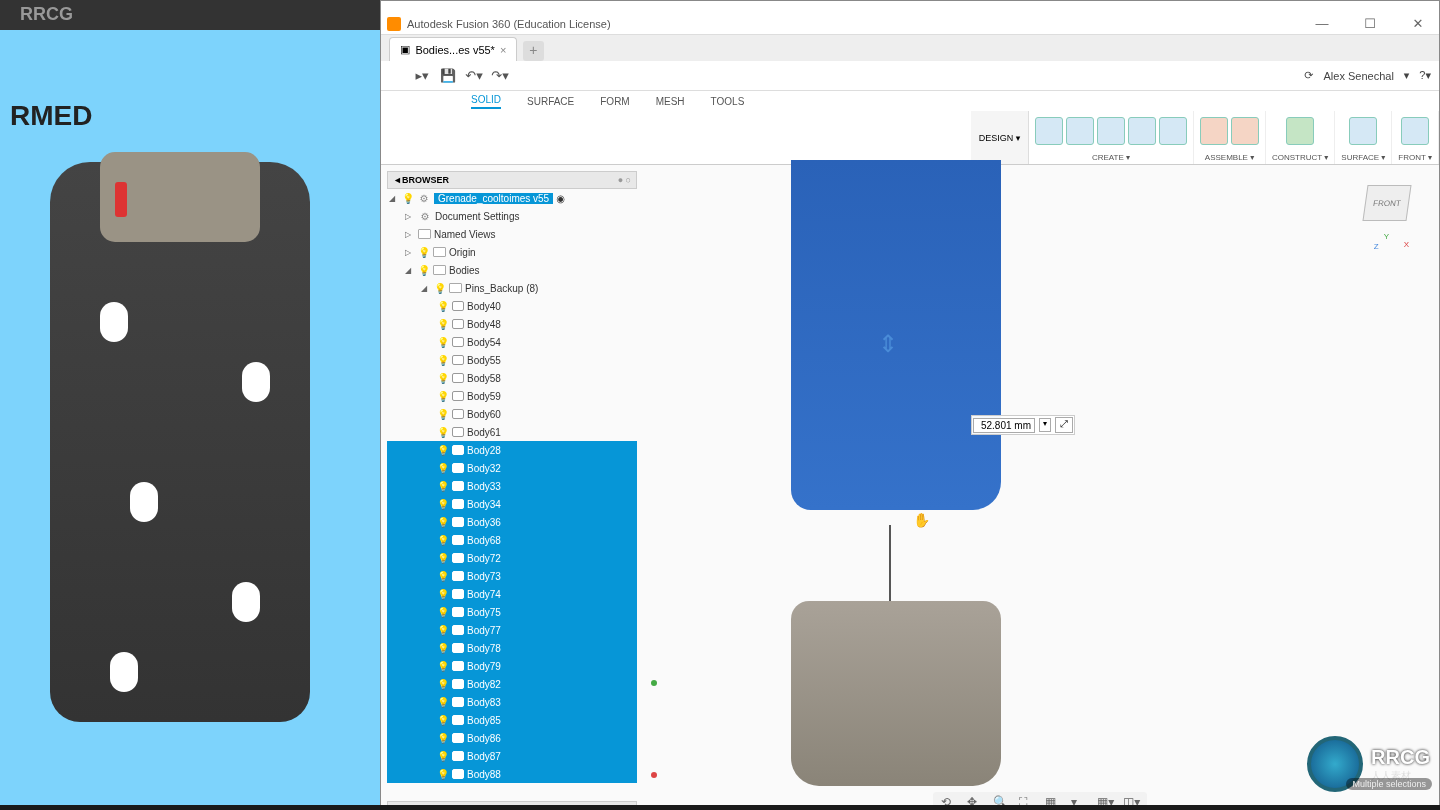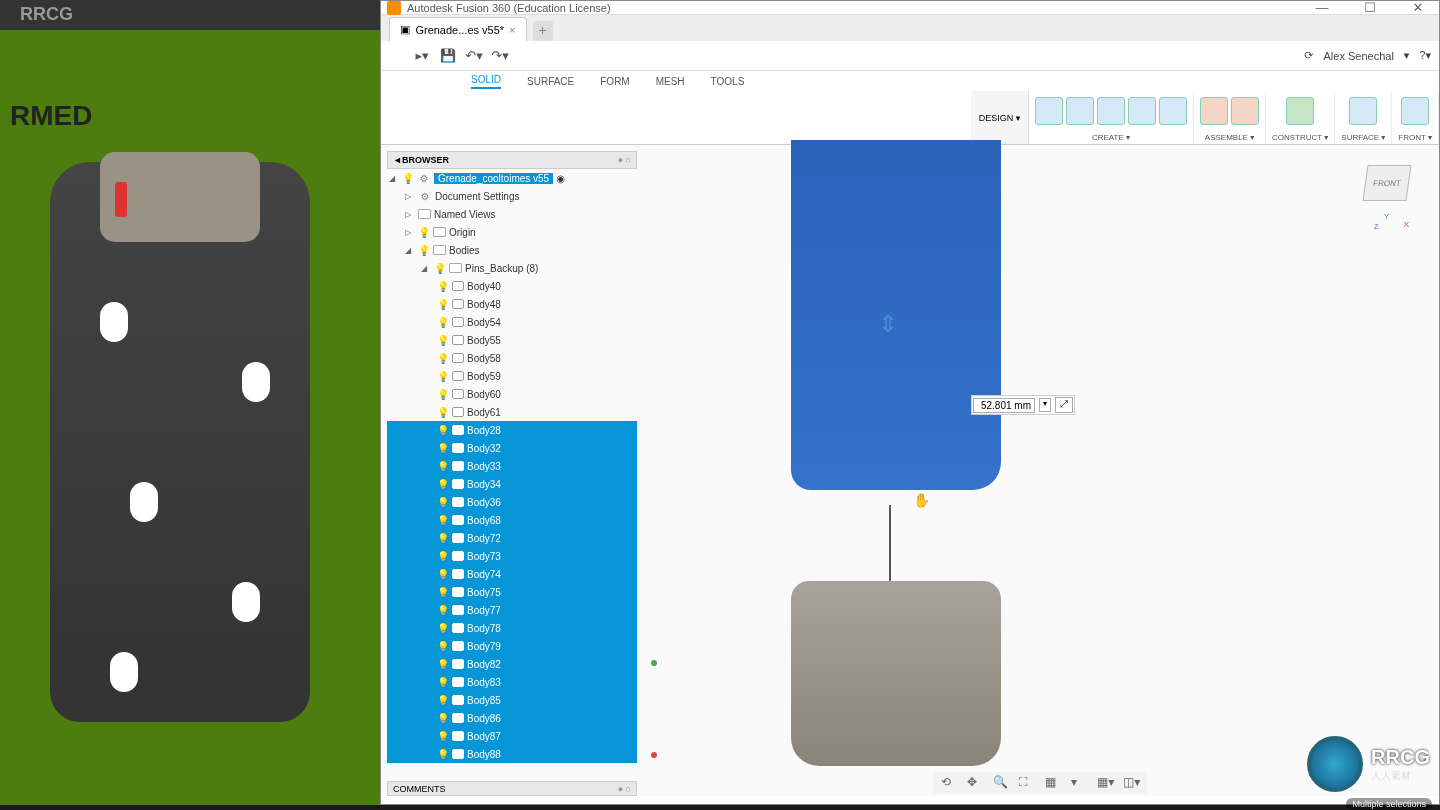--- a/index.html
+++ b/index.html
@@ -1,33 +1,33 @@
 <!DOCTYPE html>
 <html><head>
 <meta charset="utf-8">
 <style>
 * { margin: 0; padding: 0; box-sizing: border-box; font-family: "Segoe UI", Arial, sans-serif; }
 body { background: #888; overflow: hidden; width: 1440px; height: 810px; position: relative; }
 
 
 .bg-ref { position: absolute; left: 0; top: 0; width: 380px; height: 805px; background: #ddd; }
 .bg-ref-top { height: 30px; background: #333; color: #999; font-size: 18px; padding: 4px 20px; font-weight: bold; }
-.bg-ref-body { padding: 10px; background: #4d7c0f; display:flex; flex-direction:column; height: calc(100% - 30px); }
+.bg-ref-body { padding: 10px; background: #7dd3fc; display:flex; flex-direction:column; height: calc(100% - 30px); }
 .bg-ref-body .armed { font-size: 28px; font-weight: bold; color: #222; margin-top: 60px; }
 .grenade-concept { margin-top: 30px; width: 260px; height: 560px; background: linear-gradient(#444,#333); border-radius: 40px 40px 30px 30px; position: relative; margin-left: 40px; }
 .grenade-top { width: 160px; height: 90px; background: #9a9385; border-radius: 15px; position: absolute; top: -10px; left: 50px; }
 .grenade-light { width: 12px; height: 35px; background: #d33; position: absolute; top: 30px; left: 15px; border-radius: 3px; }
 .dot { width: 28px; height: 40px; background: #fff; border-radius: 14px; position: absolute; }
 .dot1 { top: 140px; left: 50px; } .dot2 { top: 200px; right: 40px; }
 .dot3 { top: 320px; left: 80px; } .dot4 { top: 420px; right: 50px; }
 .dot5 { top: 490px; left: 60px; }
 
 
 .fusion { position: absolute; left: 380px; top: 0; width: 1060px; height: 805px; background: #fff; border: 1px solid #888; }
-.titlebar { height: 14px; background: #fff; display: flex; align-items: center; padding: 0 6px; font-size: 11px; border-bottom: 1px solid #ddd; }
+.titlebar { height: 22px; background: #fff; display: flex; align-items: center; padding: 0 6px; font-size: 11px; border-bottom: 1px solid #ddd; margin-top: 12px; }
 .titlebar-icon { width: 14px; height: 14px; background: #ff8c00; margin-right: 6px; display:inline-block; border-radius:2px; }
 .titlebar-title { flex: 1; color: #555; }
 .win-controls { display: flex; gap: 18px; color: #666; font-size: 13px; }
 .win-btn { width: 30px; text-align: center; cursor: pointer; }
 
 .tabbar { height: 26px; background: #eee; display: flex; align-items: flex-end; padding-left: 8px; }
 .tab { height: 24px; padding: 3px 10px; background: #fff; border: 1px solid #ccc; border-bottom: none; border-radius: 4px 4px 0 0; font-size: 11px; display: flex; align-items: center; gap: 5px; }
 .tab-close { color: #888; cursor: pointer; }
 .tab-add { margin-left: 6px; color: #888; font-size: 14px; cursor: pointer; padding: 0 6px; background:#ddd; border-radius:3px; height:20px; line-height:18px; }
 
@@ -105,21 +105,21 @@
 .small-triangle2 { position: absolute; left: 10px; bottom: 38px; width:6px; height:6px; background:#d44; border-radius:50%; }
 
 .taskbar { position: absolute; left: 0; bottom: 0; width: 100%; height: 5px; background: #1a1a1a; }
 
 
 .watermark-br { position: absolute; right: 10px; bottom: 18px; display:flex; align-items:center; gap:8px; }
 .wm-logo { width: 56px; height: 56px; background: radial-gradient(circle,#3ac,#158); border-radius: 50%; border: 4px solid #267; }
 .wm-text { color: #fff; font-size: 20px; font-weight: bold; text-shadow: 0 0 3px #000; }
 .wm-sub { font-size: 10px; color: #ddd; }
 
-.statusbar { position: absolute; right: 8px; bottom: 0; font-size: 9px; color: #eee; background: rgba(0,0,0,0.4); padding: 1px 6px; border-radius: 6px; }
+.statusbar { position: absolute; right: 8px; bottom: 20px; font-size: 9px; color: #eee; background: rgba(0,0,0,0.4); padding: 1px 6px; border-radius: 6px; }
 </style>
 </head>
 <body>
 
 <div class="bg-ref">
   <div class="bg-ref-top">RRCG</div>
   <div class="bg-ref-body">
     <div class="armed">RMED</div>
     <div class="grenade-concept">
       <div class="grenade-top">
@@ -142,21 +142,21 @@
     <div class="win-controls">
       <span class="win-btn">—</span>
       <span class="win-btn">☐</span>
       <span class="win-btn">✕</span>
     </div>
   </div>
 
   <div class="tabbar">
     <div class="tab">
       <span>▣</span>
-      <span>Grenade...es v55*</span>
+      <span>Bodies...es v55*</span>
       <span class="tab-close">×</span>
     </div>
     <div class="tab-add">+</div>
   </div>
 
   <div class="quickbar">
     <div class="qb-icon grid">
         <span></span>
         <span></span>
         <span></span>

